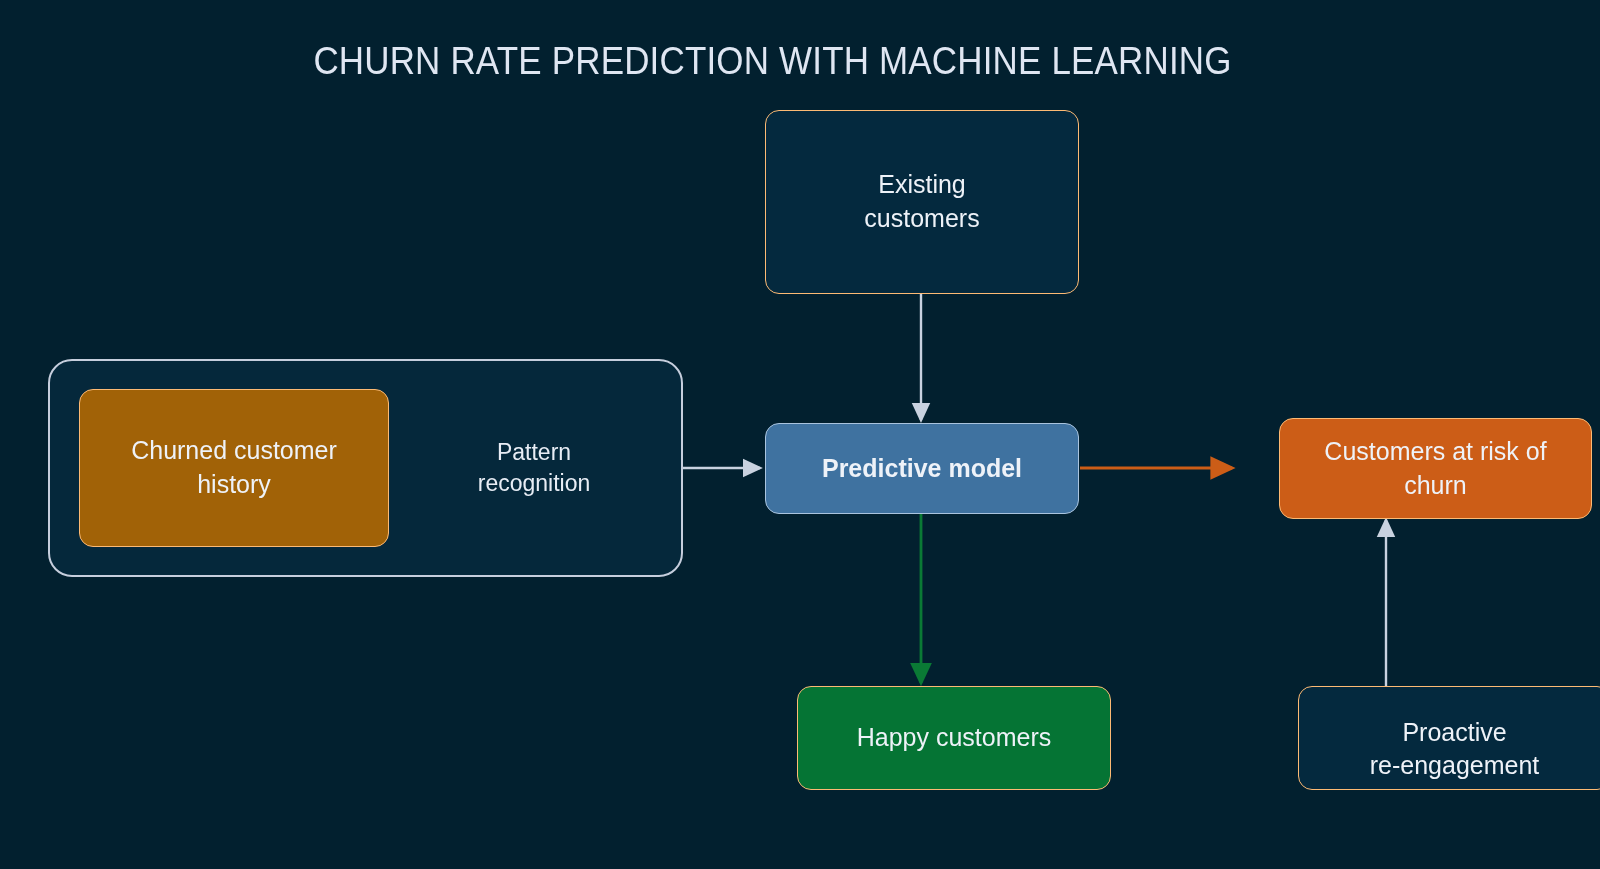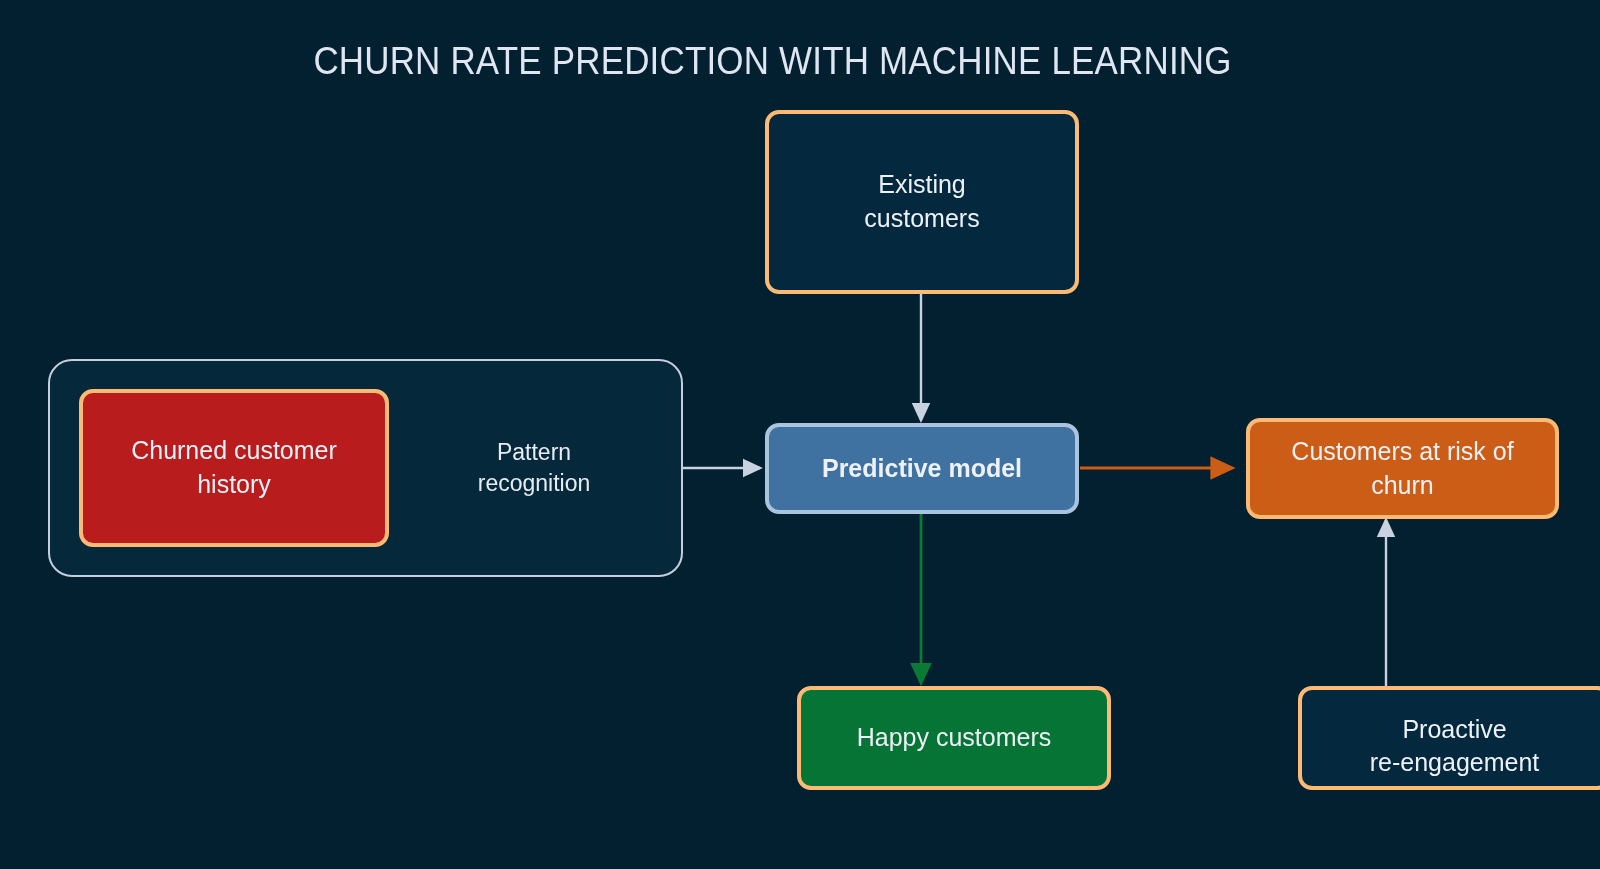--- a/index.html
+++ b/index.html
@@ -34,40 +34,40 @@
     font-family: "Liberation Sans", sans-serif;
     transform: scaleX(0.92);
     transform-origin: center top;
     white-space: nowrap;
   }
 
   
   .node {
     position: absolute;
     box-sizing: border-box;
-    border: 4px solid #fdba74;
+    border: 1px solid #fdba74;
     border-radius: 14px;
     display: flex;
     align-items: center;
     justify-content: center;
     text-align: center;
     color: #eef2f8;
     font-size: 25px;
     line-height: 1.35;
     font-family: "Liberation Sans", sans-serif;
     padding: 6px 14px;
   }
   .node-label {
     display: block;
     white-space: pre-line;
   }
 
   .node.dark    { background: #04293e; }
   .node.steel   { background: #3f72a0; border-color: #aac4de; }
-  .node.maroon  { background: #b91c1c; }
+  .node.maroon  { background: #a16207; }
   .node.orange  { background: #cc5d17; }
   .node.green   { background: #057434; }
 
   
   .group-box {
     position: absolute;
     box-sizing: border-box;
     border: 2px solid #c6cedd;
     border-radius: 24px;
     background: #05283b;
@@ -135,21 +135,21 @@
 history</span>
   </div>
 
   <div class="group-text" style="left:399px; top:437px; width:270px;">Pattern
 recognition</div>
 
   <div class="node steel" style="left:765px; top:423px; width:314px; height:91px;font-weight:bold;">
     <span class="node-label">Predictive model</span>
   </div>
 
-  <div class="node orange" style="left:1246px; top:418px; width:313px; height:101px;">
+  <div class="node orange" style="left:1279px; top:418px; width:313px; height:101px;">
     <span class="node-label">Customers at risk of
 churn</span>
   </div>
 
   <div class="node green" style="left:797px; top:686px; width:314px; height:104px;">
     <span class="node-label">Happy customers</span>
   </div>
 
   <div class="node dark" style="left:1298px; top:686px; width:313px; height:104px;align-items:flex-end;">
     <span class="node-label">Proactive

